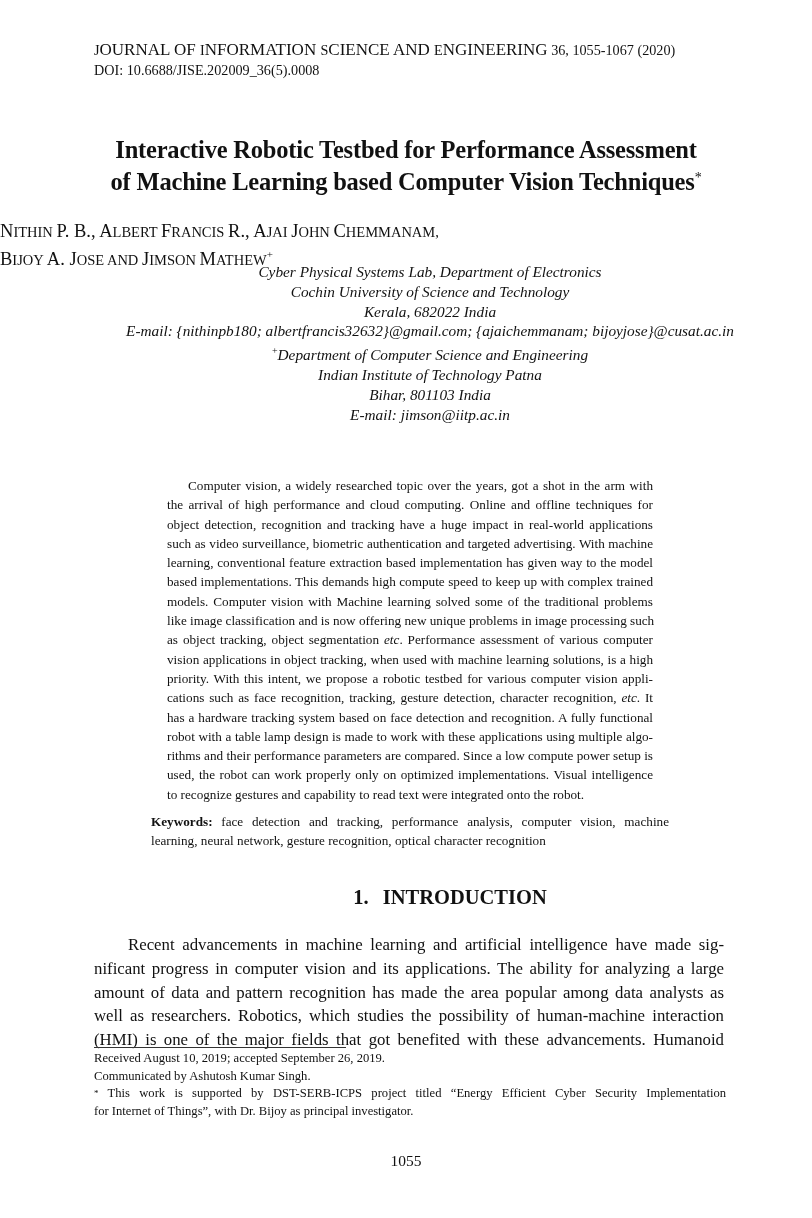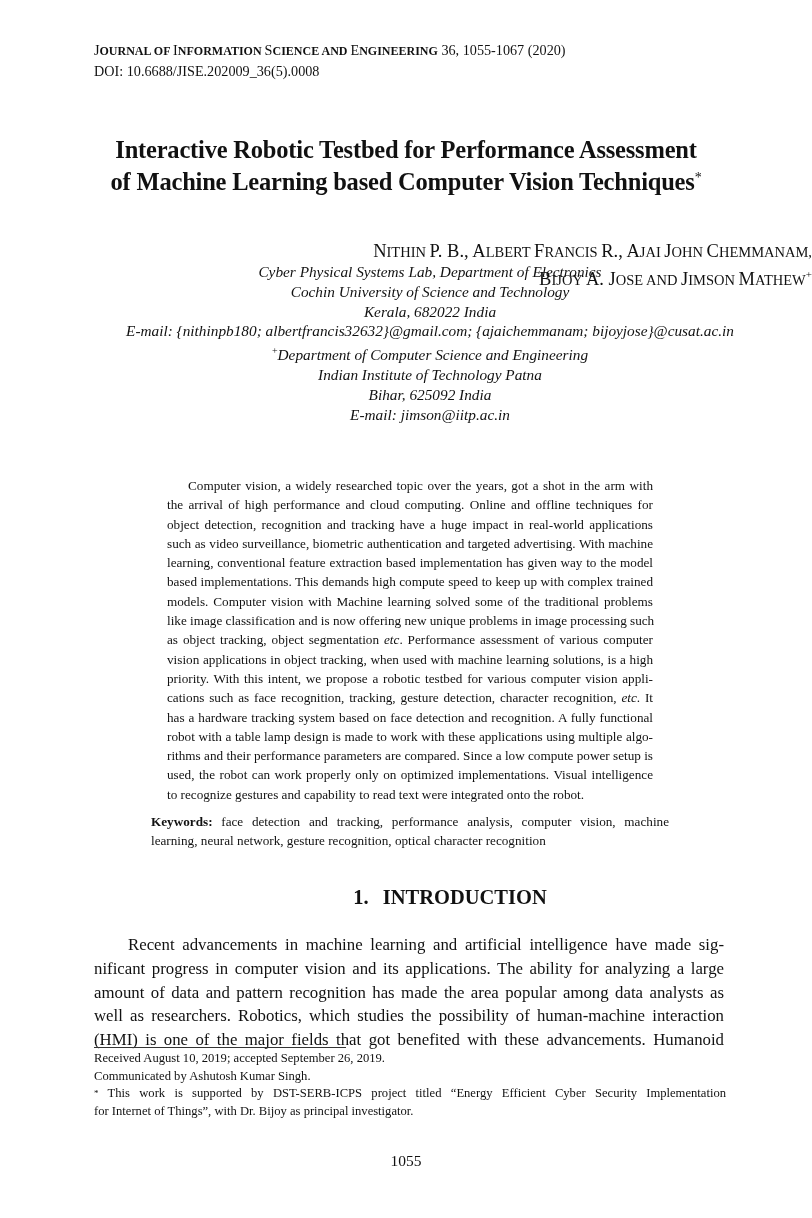--- a/index.html
+++ b/index.html
@@ -2,29 +2,29 @@
 <html><head>
 <meta charset="utf-8">
 <style>
   html, body { margin: 0; padding: 0; background: #ffffff; }
   body {
     width: 812px; height: 1218px; position: relative; overflow: hidden;
     font-family: "Liberation Serif", "DejaVu Serif", serif; color: #111;
   }
   .header { position: absolute; left: 94px; top: 40px; font-size: 14.2px; line-height: 20px; }
   .sc-big { font-size: 14.2px; }
-  .sc-small { font-size: 12px; text-transform: uppercase; font-weight: bold; }
+  .sc-small { font-size: 17px; text-transform: uppercase; }
   .title {
     position: absolute; left: 0; width: 812px; top: 134px; text-align: center;
     font-weight: bold; font-size: 24.5px; line-height: 32px; letter-spacing: -0.2px;
   }
   .title sup { font-size: 14px; font-weight: normal; vertical-align: top; position: relative; top: -4px; }
   .authors {
-    position: absolute; left: 0; width: 812px; top: 220px; text-align: right;
-    font-size: 18.5px; line-height: 22px; margin-top: 20px;
+    position: absolute; left: 0; width: 812px; top: 220px; text-align: left;
+    font-size: 18.5px; line-height: 22px;
   }
   .authors .sm { font-size: 14.5px; text-transform: uppercase; }
   .authors sup { font-size: 11px; }
   .affil {
     position: absolute; left: 0; width: 812px; top: 262px; text-align: center;
     font-style: italic; font-size: 15.3px; line-height: 19.8px; padding-left: 24px;
   }
   .affil sup { font-style: normal; font-size: 10px; }
   .abstract {
     position: absolute; left: 151px; width: 518px; top: 460px;
@@ -81,21 +81,21 @@
   <div><span id="authors-line2"><span class="">B</span><span class="sm">ijoy </span><span class="">A. </span><span class="">J</span><span class="sm">ose and </span><span class="">J</span><span class="sm">imson </span><span class="">M</span><span class="sm">athew</span></span><sup>+</sup></div>
 </div>
 
 <div class="affil" id="affiliations">
     <div><span>Cyber Physical Systems Lab, Department of Electronics</span></div>
     <div><span>Cochin University of Science and Technology</span></div>
     <div><span>Kerala, 682022 India</span></div>
     <div><span>E-mail: {nithinpb180; albertfrancis32632}@gmail.com; {ajaichemmanam; bijoyjose}@cusat.ac.in</span></div>
     <div><sup>+</sup><span>Department of Computer Science and Engineering</span></div>
     <div><span>Indian Institute of Technology Patna</span></div>
-    <div><span>Bihar, 625092 India</span></div>
+    <div><span>Bihar, 801103 India</span></div>
     <div><span>E-mail: jimson@iitp.ac.in</span></div>
   </div>
 
 <div class="abstract">
   <p id="abstract-body" style="text-indent: 0px;">
       <span class="line" style="padding-left: 21px;">Computer vision, a widely researched topic over the years, got a shot in the arm with</span>
       <span class="line">the arrival of high performance and cloud computing.  Online and offline techniques for</span>
       <span class="line">object detection, recognition and tracking have a huge impact in real-world applications</span>
       <span class="line">such as video surveillance, biometric authentication and targeted advertising. With machine</span>
       <span class="line">learning, conventional feature extraction based implementation has given way to the model</span>

